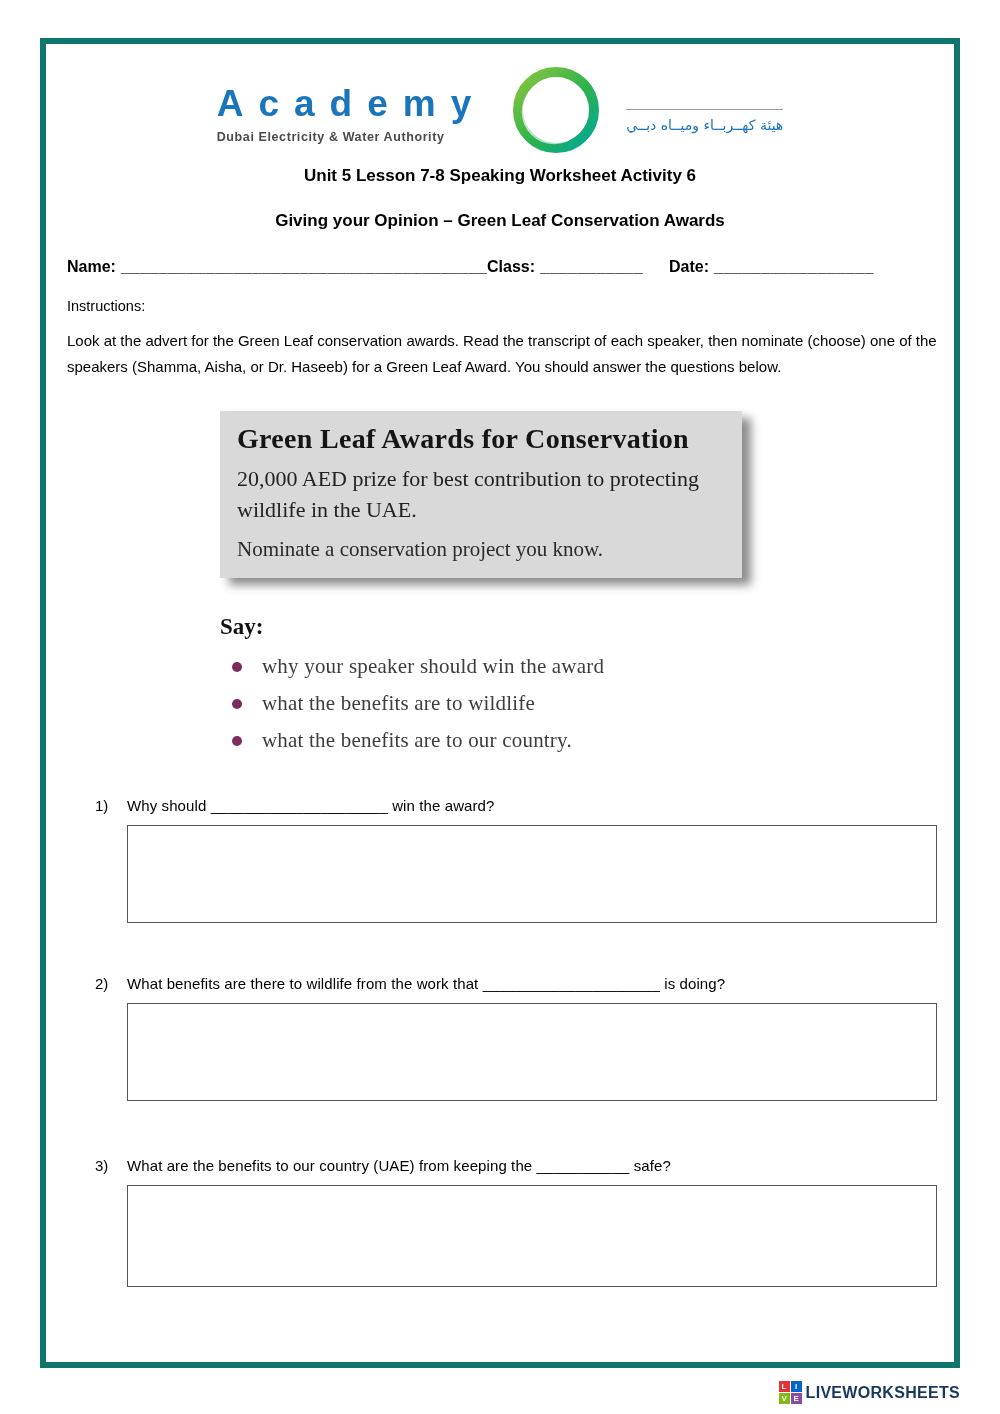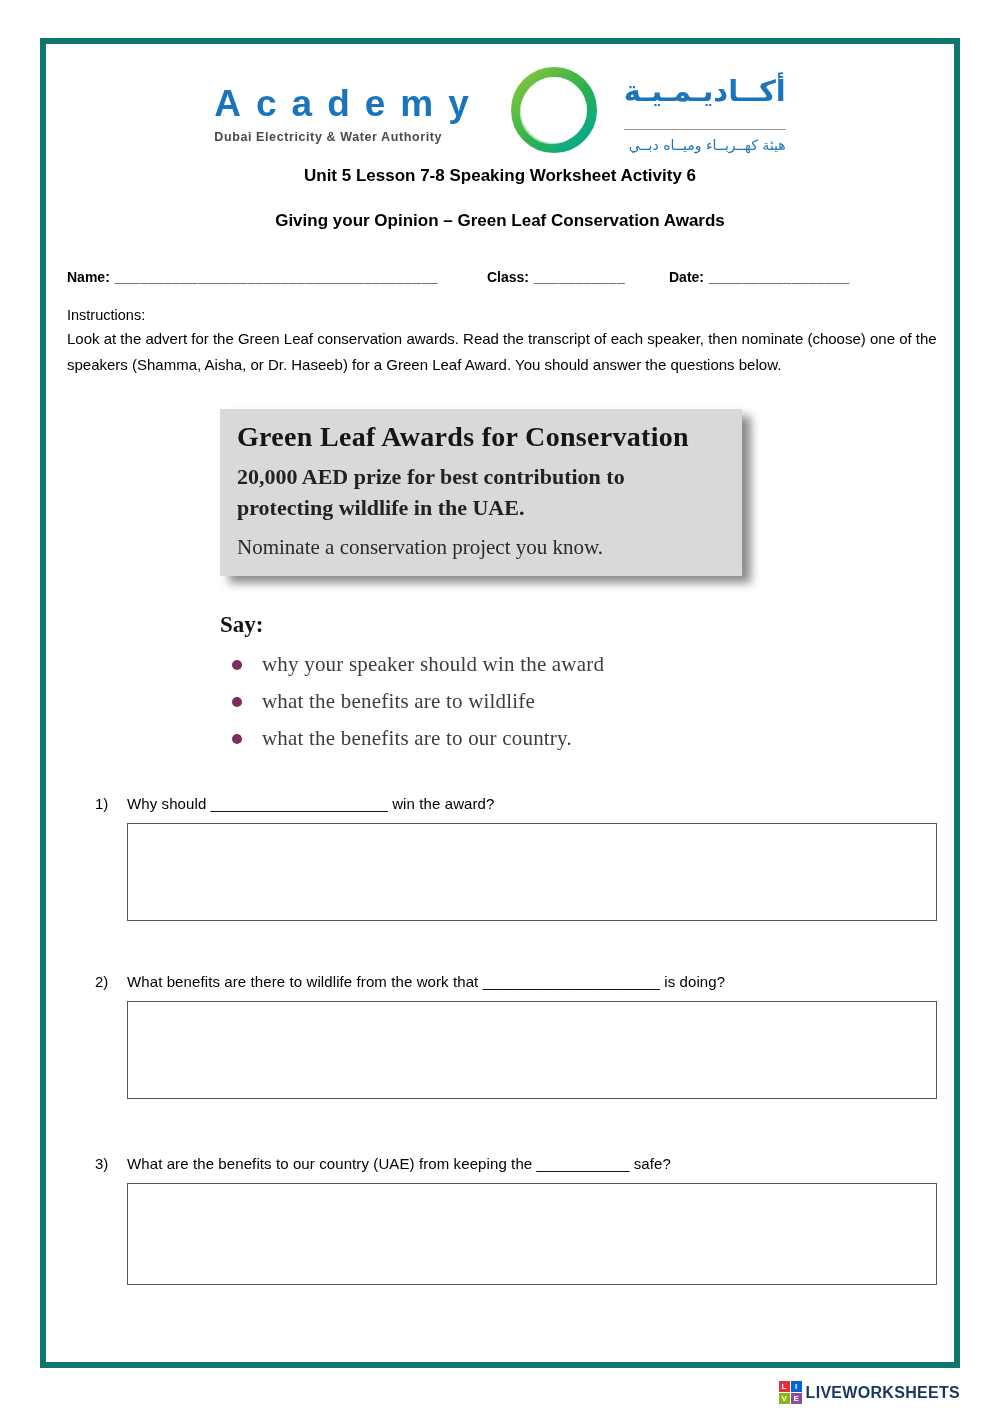--- a/index.html
+++ b/index.html
@@ -43,37 +43,37 @@
     padding-bottom:6px;
   }
   .arabic-sub{
     color:var(--academy_blue);font-size:14px;letter-spacing:2px;
     border-top:1px solid #9a9a9a;padding-top:7px;margin-top:14px;
   }
   
   .doc-title{ text-align:center;font-size:17px;font-weight:bold;}
   .doc-subtitle{ text-align:center;font-size:17px;font-weight:bold;margin-top:25px; }
   
-  .fields-row{ display:flex;margin-top:38px;font-size:14px;font-weight:bold;white-space:nowrap; }
+  .fields-row{ display:flex;margin-top:27px;font-size:16px;font-weight:bold;white-space:nowrap; }
   .field{display:flex;gap:5px;}
   .field-name{width:420px;}
   .field-class{width:182px;}
   .field-line{font-weight:bold;letter-spacing:0.5px;}
   
   .instructions-label{font-size:14.5px;font-weight:normal;margin-top:22px;}
-  .instructions-text{font-size:15px;line-height:26px;margin:3px 0 0 0;width:882px;}
+  .instructions-text{font-size:15px;line-height:26px;margin:14px 0 0 0;width:882px;}
   
   .advert{
     margin:31px 12px 0 153px;width:522px;background:var(--advert_bg);
     padding:12px 17px 16px 17px;
     box-shadow:9px 7px 9px rgba(0,0,0,0.45);
     font-family:"Liberation Serif", serif;
   }
   .advert-title{font-size:28px;font-weight:bold;color:#151515;letter-spacing:0.3px;}
-  .advert-body{font-size:22px;color:#222;line-height:31px;margin-top:8px;width:470px;font-weight:bold;}
+  .advert-body{font-size:22px;color:#222;line-height:31px;margin-top:8px;width:470px;}
   .advert-footer{font-size:21px;color:#2a2a2a;margin-top:12px;}
   
   .say-label{
     font-family:"Liberation Serif", serif;font-size:23px;font-weight:bold;
     margin:36px 0 0 153px;color:#111;
   }
   .say-list{margin:14px 0 0 165px;}
   .say-item{display:flex;align-items:center;gap:20px;margin-top:12px;}
   .bullet-dot{
     width:10px;height:10px;border-radius:50%;background:var(--bullet_purple);
@@ -126,21 +126,20 @@
             <stop offset="0" stop-color="#8cc63e"></stop>
             <stop offset="0.55" stop-color="#2bb24c"></stop>
             <stop offset="1" stop-color="#00a79d"></stop>
           </linearGradient>
         </defs>
         <circle cx="48" cy="48" r="38" fill="none" stroke="url(#dewaGrad)" stroke-width="10"></circle>
         <circle cx="46" cy="50" r="31" fill="none" stroke="#ffffff" stroke-width="2.5" opacity="0.65"></circle>
       </svg>
     </div>
     <div class="logo-right">
-      <div class="arabic-title">أكــاديـمـيـة</div>
       <div class="arabic-sub">هيئة كهــربــاء وميــاه دبــي</div>
     </div>
   </div>
 
   <div class="doc-title">Unit 5 Lesson 7-8 Speaking Worksheet Activity 6</div>
   <div class="doc-subtitle">Giving your Opinion – Green Leaf Conservation Awards</div>
 
   <div class="fields-row">
     <div class="field field-name">
       <span>Name:</span>

